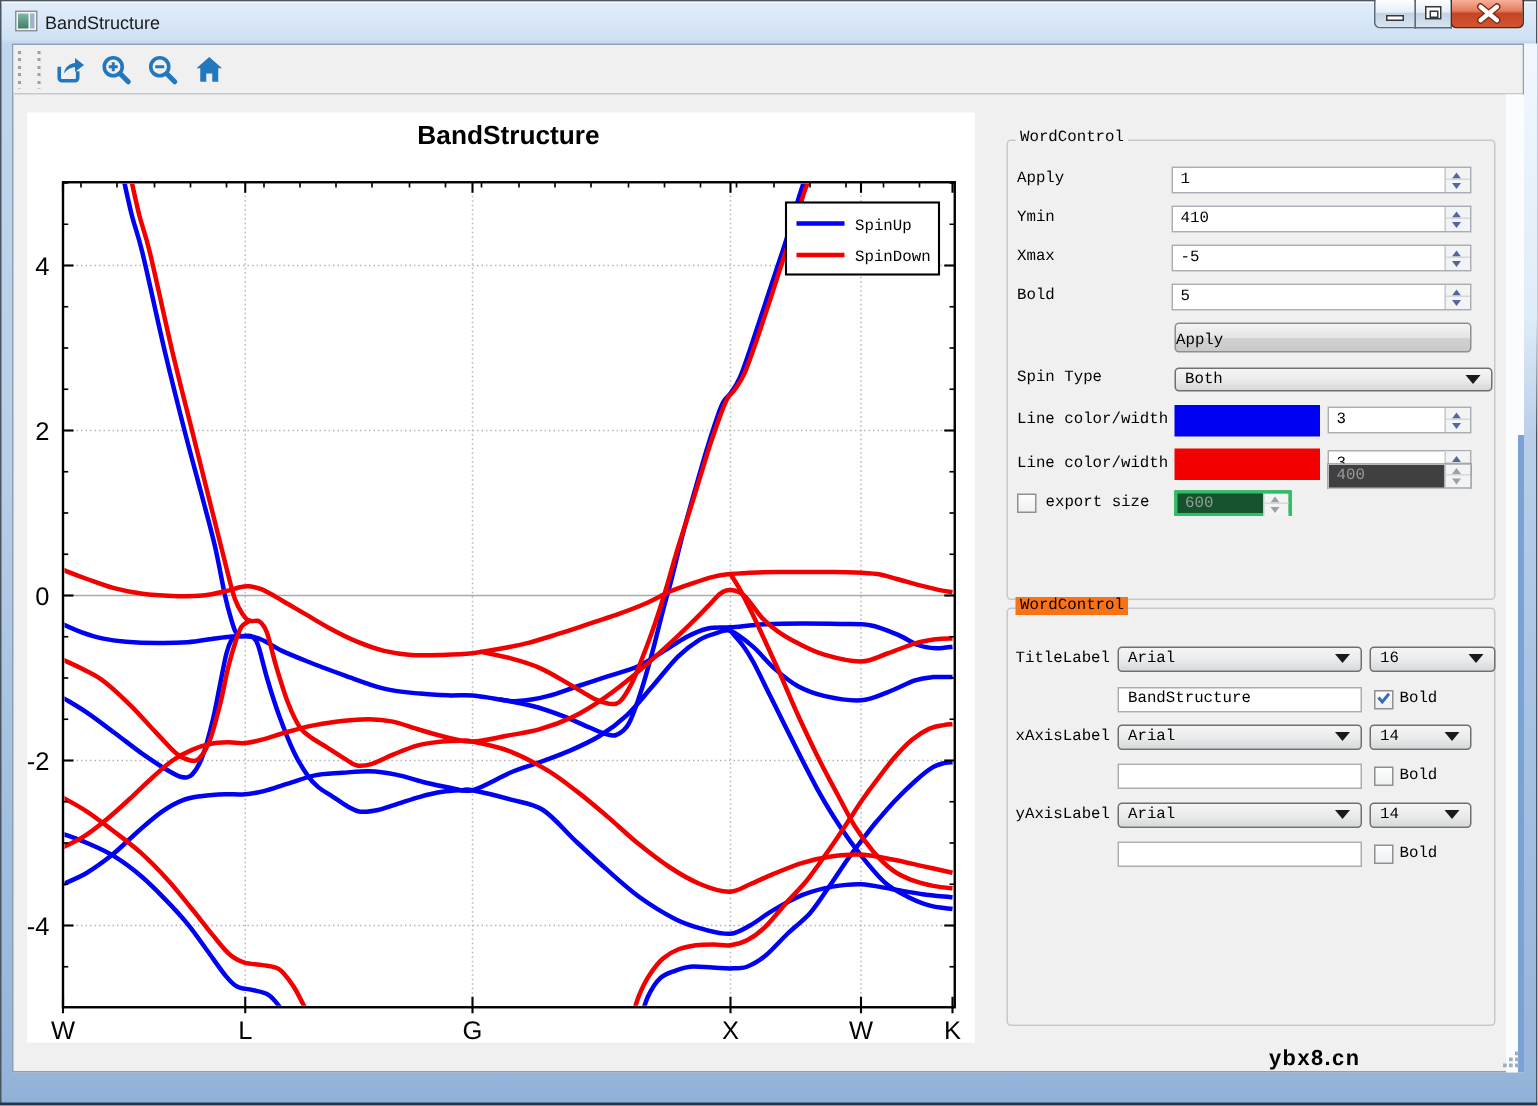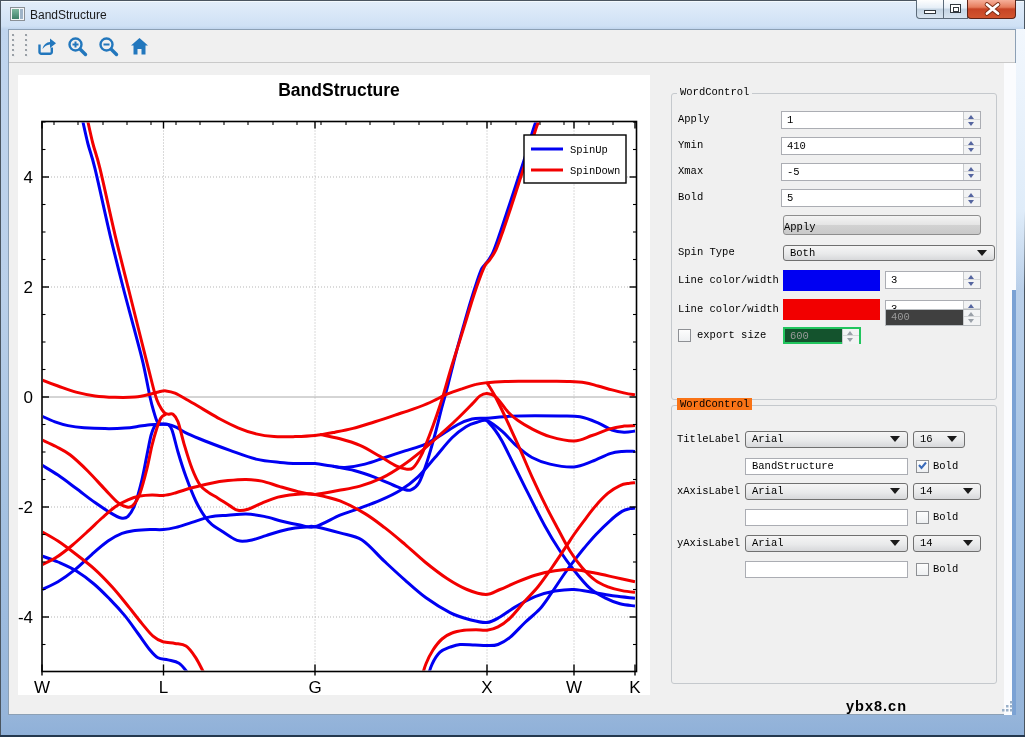--- a/index.html
+++ b/index.html
@@ -282,21 +282,21 @@
 <div style="position:absolute;left:0;top:6px;width:16px;height:1px;background:#d5d7d9"></div>
 </div>
   </div>
 <div style="position:absolute;left:671px;top:405px;width:324px;height:277px;border:1px solid #c5c9cd;border-radius:3px"></div>
 <div style="position:absolute;left:677px;top:398px;background:#f97316;padding:0 3px;font:10.5px 'Liberation Mono',monospace">WordControl</div>
 <div style="position:absolute;left:677px;top:433px;font:10.5px 'Liberation Mono',monospace;color:#000;white-space:pre">TitleLabel</div>
 <div style="position:absolute;left:745px;top:431px;width:163px;height:17px;background:linear-gradient(180deg,#f5f5f5,#e9eaeb 55%,#d7d8da);border:1px solid #707070;border-radius:3px;box-sizing:border-box">
 <div style="position:absolute;left:6px;top:1px;font:10.5px 'Liberation Mono',monospace;color:#000">Arial</div>
 <div style="position:absolute;right:7px;top:4px;width:0;height:0;border-left:5px solid transparent;border-right:5px solid transparent;border-top:6px solid #1a1a1a"></div>
 </div>
-<div style="position:absolute;left:913px;top:431px;width:52px;height:17px;background:linear-gradient(180deg,#f5f5f5,#e9eaeb 55%,#d7d8da);border:1px solid #707070;border-radius:3px;box-sizing:border-box">
+<div style="position:absolute;left:913px;top:431px;width:84px;height:17px;background:linear-gradient(180deg,#f5f5f5,#e9eaeb 55%,#d7d8da);border:1px solid #707070;border-radius:3px;box-sizing:border-box">
 <div style="position:absolute;left:6px;top:1px;font:10.5px 'Liberation Mono',monospace;color:#000">16</div>
 <div style="position:absolute;right:7px;top:4px;width:0;height:0;border-left:5px solid transparent;border-right:5px solid transparent;border-top:6px solid #1a1a1a"></div>
 </div>
 <div style="position:absolute;left:745px;top:458px;width:163px;height:17px;background:#fff;border:1px solid #abadb3;box-sizing:border-box">
 <div style="position:absolute;left:6px;top:1px;font:10.5px 'Liberation Mono',monospace;color:#000">BandStructure</div>
   </div>
 <div style="position:absolute;left:916px;top:460px;width:13px;height:13px;background:linear-gradient(180deg,#fdfdfd,#eef0f2);border:1px solid #8e9094;box-sizing:border-box">
     <svg width="11" height="11" style="position:absolute;left:0;top:-1px">
       <path d="M2,5 L4.5,8 L9,2.5" stroke="#3a6bba" stroke-width="2" fill="none"></path>
     </svg>

